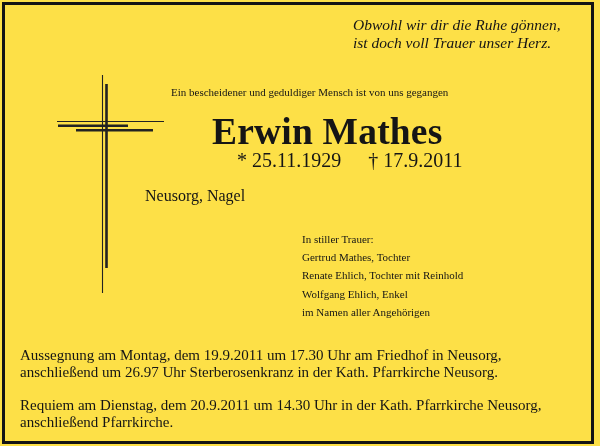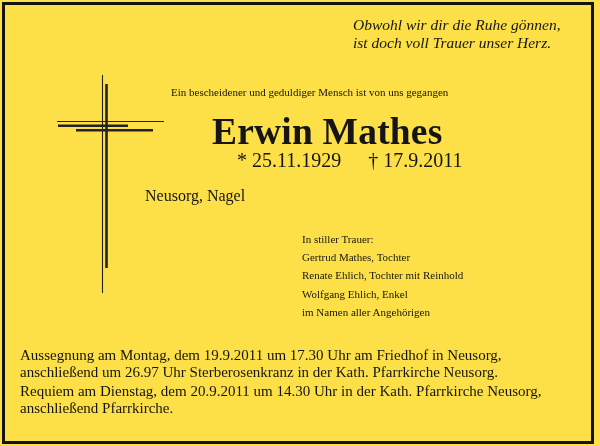--- a/index.html
+++ b/index.html
@@ -89,21 +89,21 @@
     white-space: nowrap;
   }
   .schedule {
     position: absolute;
     left: 20px;
     top: 347px;
     font-size: 15px;
     line-height: 17px;
     white-space: nowrap;
   }
-  .schedule .para-gap { margin-top: 2px; }
+  .schedule .para-gap { margin-top: 16px; }
 </style>
 </head>
 <body>
 
 <div class="page">
 
   <div class="frame"></div>
 
   <div class="verse">
     <div>Obwohl wir dir die Ruhe gönnen,</div>

